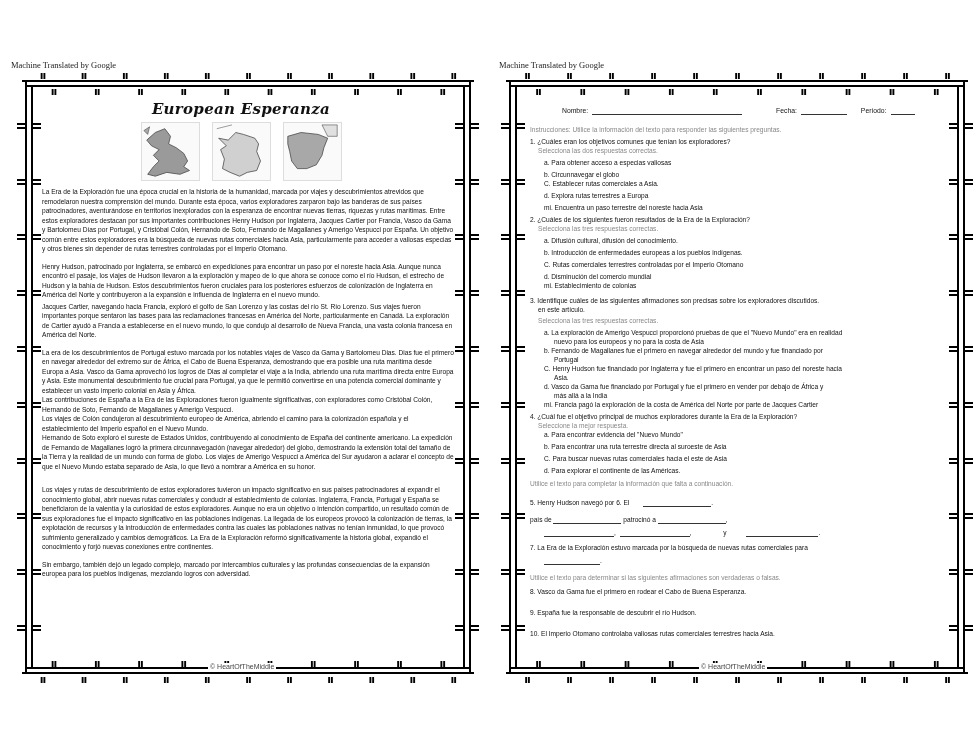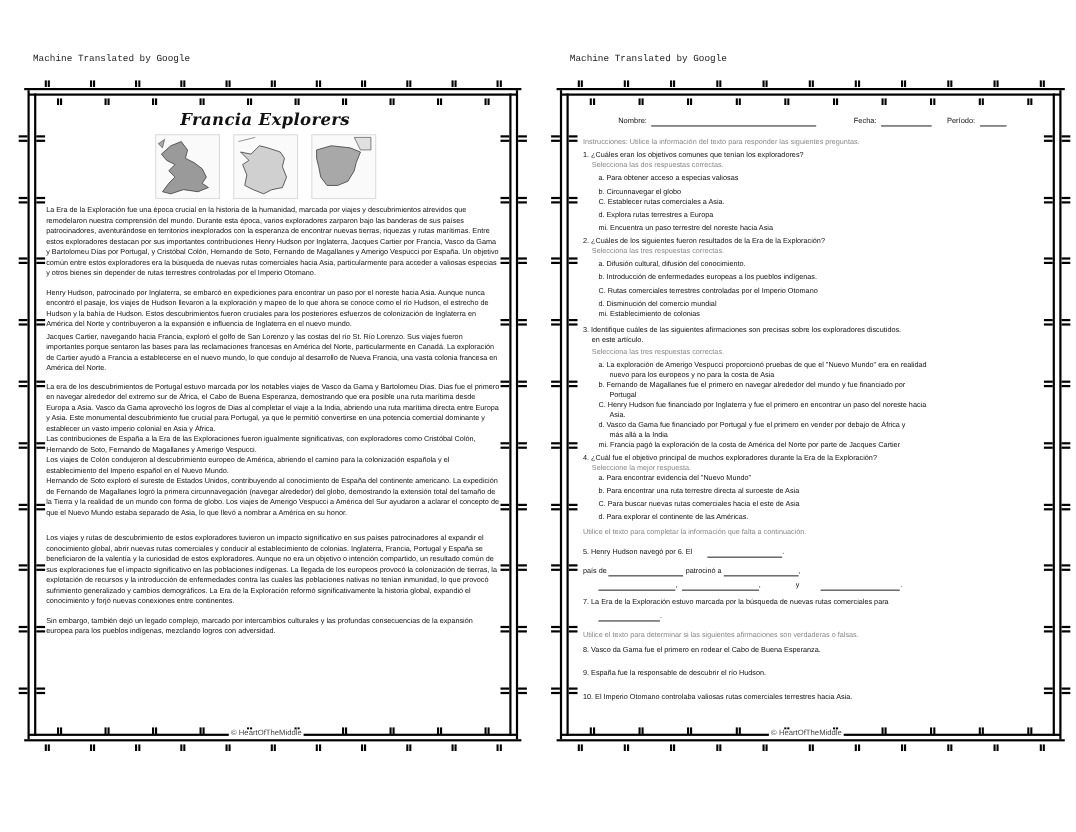--- a/index.html
+++ b/index.html
@@ -1,19 +1,19 @@
 <!DOCTYPE html>
 <html><head>
 <meta charset="utf-8">
 <style>
   * { box-sizing: border-box; margin: 0; padding: 0; }
   html, body { width: 978px; height: 756px; background: #ffffff; overflow: hidden; }
   body { position: relative; font-family: "Liberation Sans", sans-serif; color: #111; }
 
-  .mt-label { position: absolute; top: 48px; font-size: 8.5px; color: #222; font-family: Liberation Mono, monospace; margin-left: 19px; }
+  .mt-label { position: absolute; top: 60px; font-size: 8.5px; color: #222; font-family: Liberation Serif, serif; }
 
   .page { position: absolute; top: 78px; height: 598px; }
   .page.left { left: 22px; width: 452px; }
   .page.right { left: 506px; width: 462px; }
 
   
   .frame-line { position: absolute; background: #000; }
   .h-outer-top { left: 0; right: 0; top: 2px; height: 2px; }
   .h-inner-top { left: 4px; right: 4px; top: 7px; height: 2px; }
   .h-inner-bot { left: 4px; right: 4px; bottom: 7px; height: 2px; }
@@ -172,21 +172,21 @@
       <i class="vtick"></i>
       <i class="vtick"></i>
       <i class="vtick"></i>
       <i class="vtick"></i>
       <i class="vtick"></i>
       <i class="vtick"></i>
       <i class="vtick"></i>
     </div>
 
   <div class="content">
-    <div class="title">Francia Explorers</div>
+    <div class="title">European Esperanza</div>
     <div class="maps">
       <div class="map">
         <svg viewBox="0 0 60 60">
             <path d="M5 18 L14 10 L24 6 L30 14 L28 22 L36 26 L44 32 L48 40 L44 46 L50 50 L40 54 L26 52 L14 56 L6 54 L12 46 L18 40 L12 34 L18 28 L10 24 Z" fill="#9a9a9a" stroke="#444" stroke-width="0.8"></path>
             <path d="M2 8 L8 4 L6 12 Z" fill="#aaa" stroke="#444" stroke-width="0.6"></path>
           </svg>
       </div>
       <div class="map">
         <svg viewBox="0 0 60 60">
             <path d="M6 16 L16 18 L24 10 L32 12 L44 16 L48 22 L46 30 L50 40 L46 50 L36 52 L28 56 L18 52 L10 48 L12 38 L8 28 L14 24 Z" fill="#d0d0d0" stroke="#444" stroke-width="0.8"></path>

